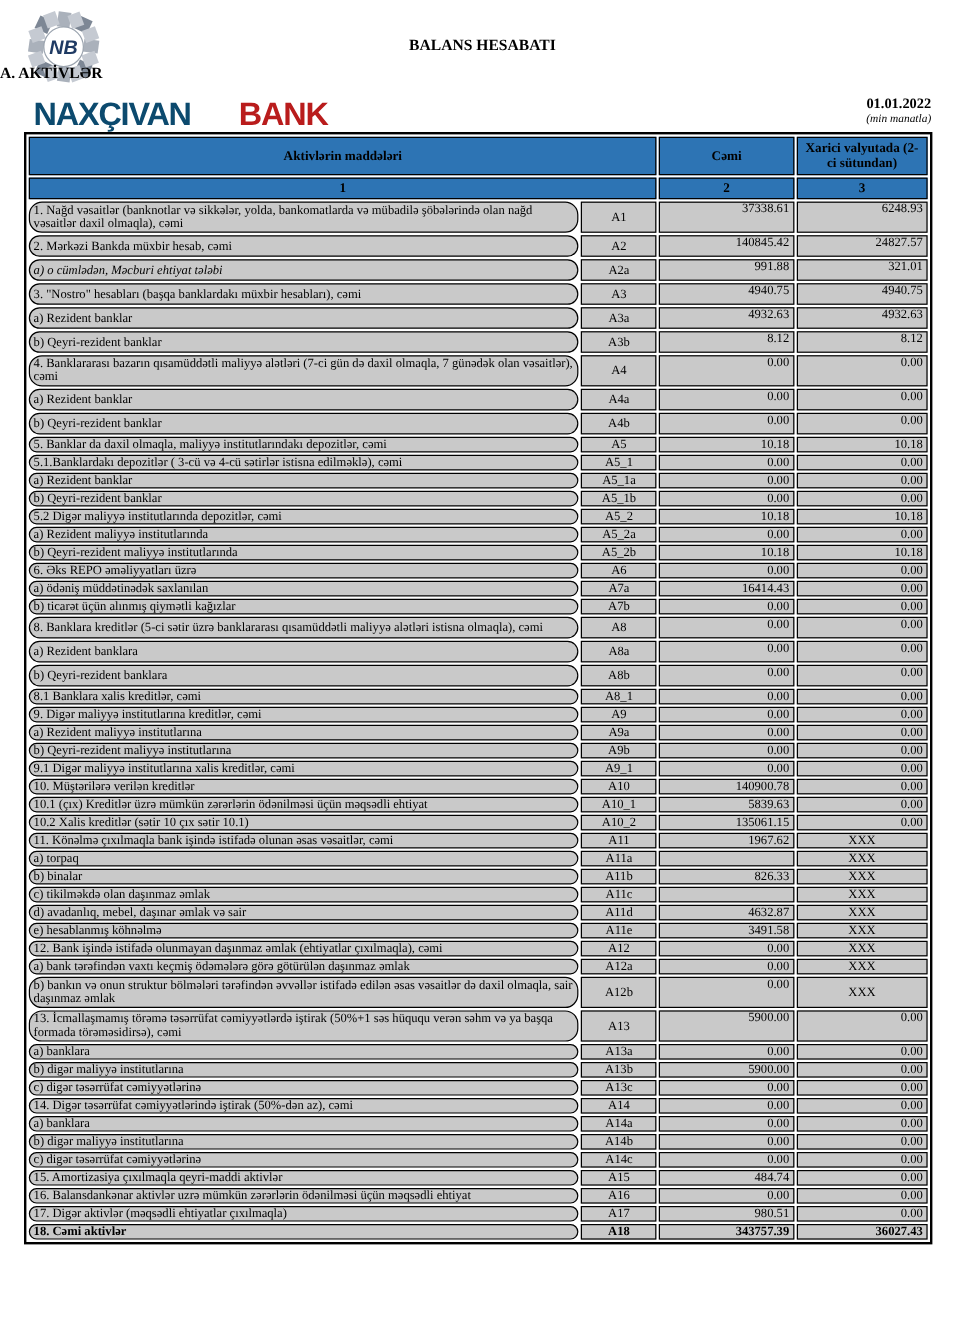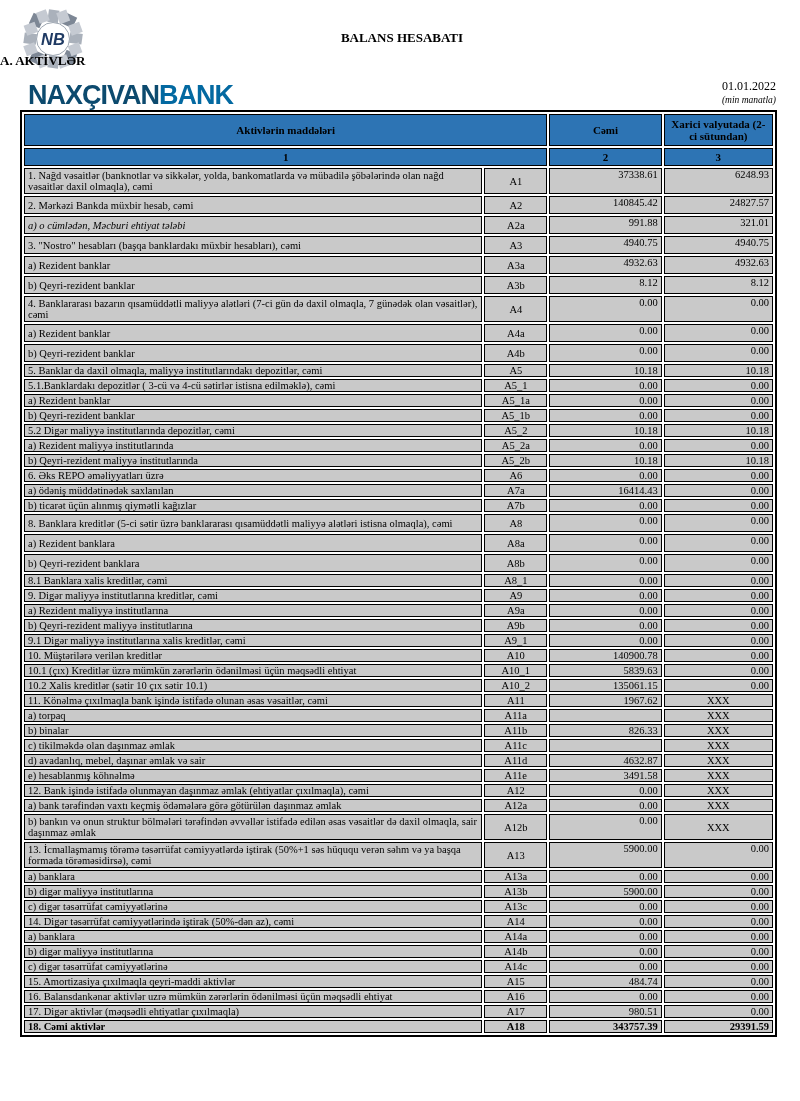--- a/index.html
+++ b/index.html
@@ -5,46 +5,46 @@
   html,body{margin:0;padding:0;}
   body{
     width:800px;height:1101px;background:#ffffff;position:relative;
     font-family:"Liberation Serif", serif;color:#000;
   }
   
   .logo{position:absolute;left:22px;top:8px;display:flex;align-items:flex-start;flex-direction:column;}
   .emblem{width:62px;height:62px;}
   .bank-name{margin-left:6px;margin-top:12px;font-family:"Liberation Sans",sans-serif;font-weight:bold;font-size:27px;letter-spacing:-1px;line-height:1;}
   .bank-name .p1{color:#0c4a6e;}
-  .bank-name .p2{color:#0369a1;}
+  .bank-name .p2{color:#b91c1c;padding-left:40px;}
   .tagline{font-family:"Liberation Serif",serif;font-style:italic;font-weight:bold;color:#1f3a63;font-size:10px;text-align:right;margin-top:3px;}
   .title1{position:absolute;left:2px;top:30px;width:800px;text-align:center;font-weight:bold;font-size:13px;}
   .title2{position:absolute;left:0;top:53px;width:800px;text-align:left;font-weight:bold;font-size:13px;}
-  .rdate{position:absolute;right:24px;top:79px;font-weight:normal;font-size:12px;text-align:right;}
+  .rdate{position:absolute;right:24px;top:79px;font-weight:bold;font-size:12px;text-align:right;}
   .unote{position:absolute;right:24px;top:95px;font-style:italic;font-size:9.5px;text-align:right;}
   
   table.bal{
     position:absolute;left:20px;top:110px;width:757px;
     border-collapse:separate;border-spacing:2px;table-layout:fixed;
     background:#fff;border:2px solid #000;
   }
   table.bal th, table.bal td{
     border:1.5px solid #000;background:#c9c9c9;
     font-size:10.5px;line-height:11px;padding:0 3px;overflow:hidden;
   }
   table.bal th{
     background:#2d74b4;text-align:center;font-weight:bold;font-size:11px;line-height:12px;
     vertical-align:middle;padding:2px 3px;
   }
   th.main{height:26px;}
   th.numrow{height:11px;padding:0 3px;}
   td{height:11px;vertical-align:middle;}
   tr.tl td{height:16px;}
   tr.t2 td{height:24px;line-height:11px;}
-  td.lbl{text-align:left;}
+  td.lbl{text-align:left;border-radius:11px;}
   td.ind{padding-left:45px;}
   td.it{font-style:italic;}
   td.code{text-align:center;}
   td.num{text-align:right;vertical-align:top;padding-top:1px;}
   td.xxx{text-align:center;vertical-align:middle;}
   tr.bold td{font-weight:bold;margin-left:20px;}
 </style>
 </head>
 <body>
 
@@ -405,16 +405,16 @@
       <tr>
         <td class="lbl">17. Digər aktivlər (məqsədli ehtiyatlar çıxılmaqla)</td>
         <td class="code">A17</td>
         <td class="num">980.51</td>
         <td class="num">0.00</td>
       </tr>
       <tr class="bold">
         <td class="lbl">18. Cəmi aktivlər</td>
         <td class="code">A18</td>
         <td class="num">343757.39</td>
-        <td class="num">29391.59</td>
+        <td class="num">36027.43</td>
       </tr>
     </tbody>
 </table>
 
 </body></html>

